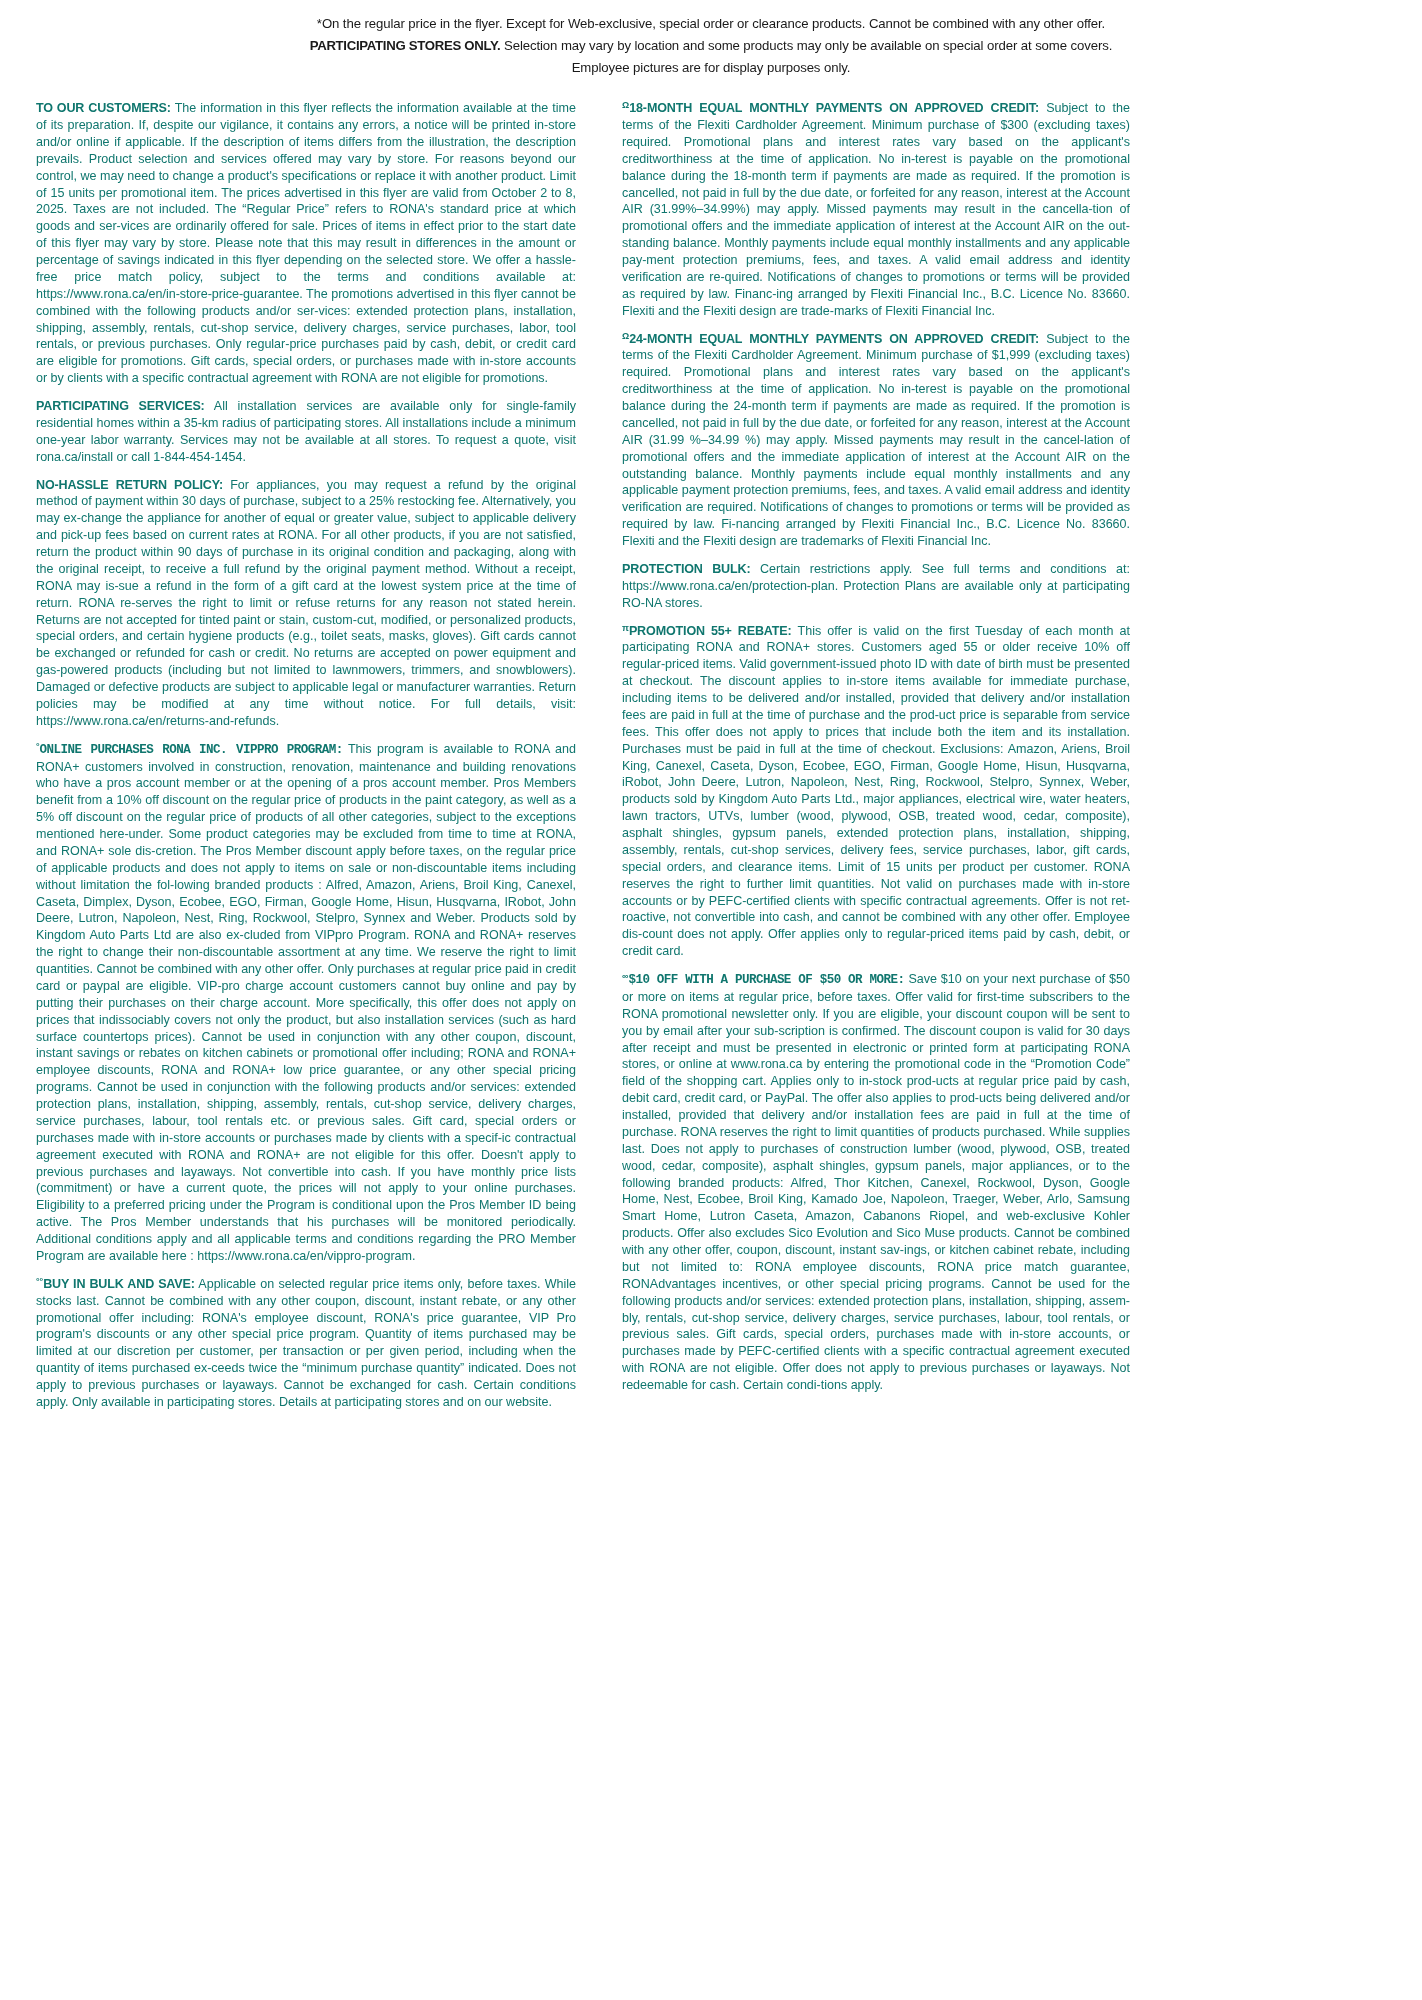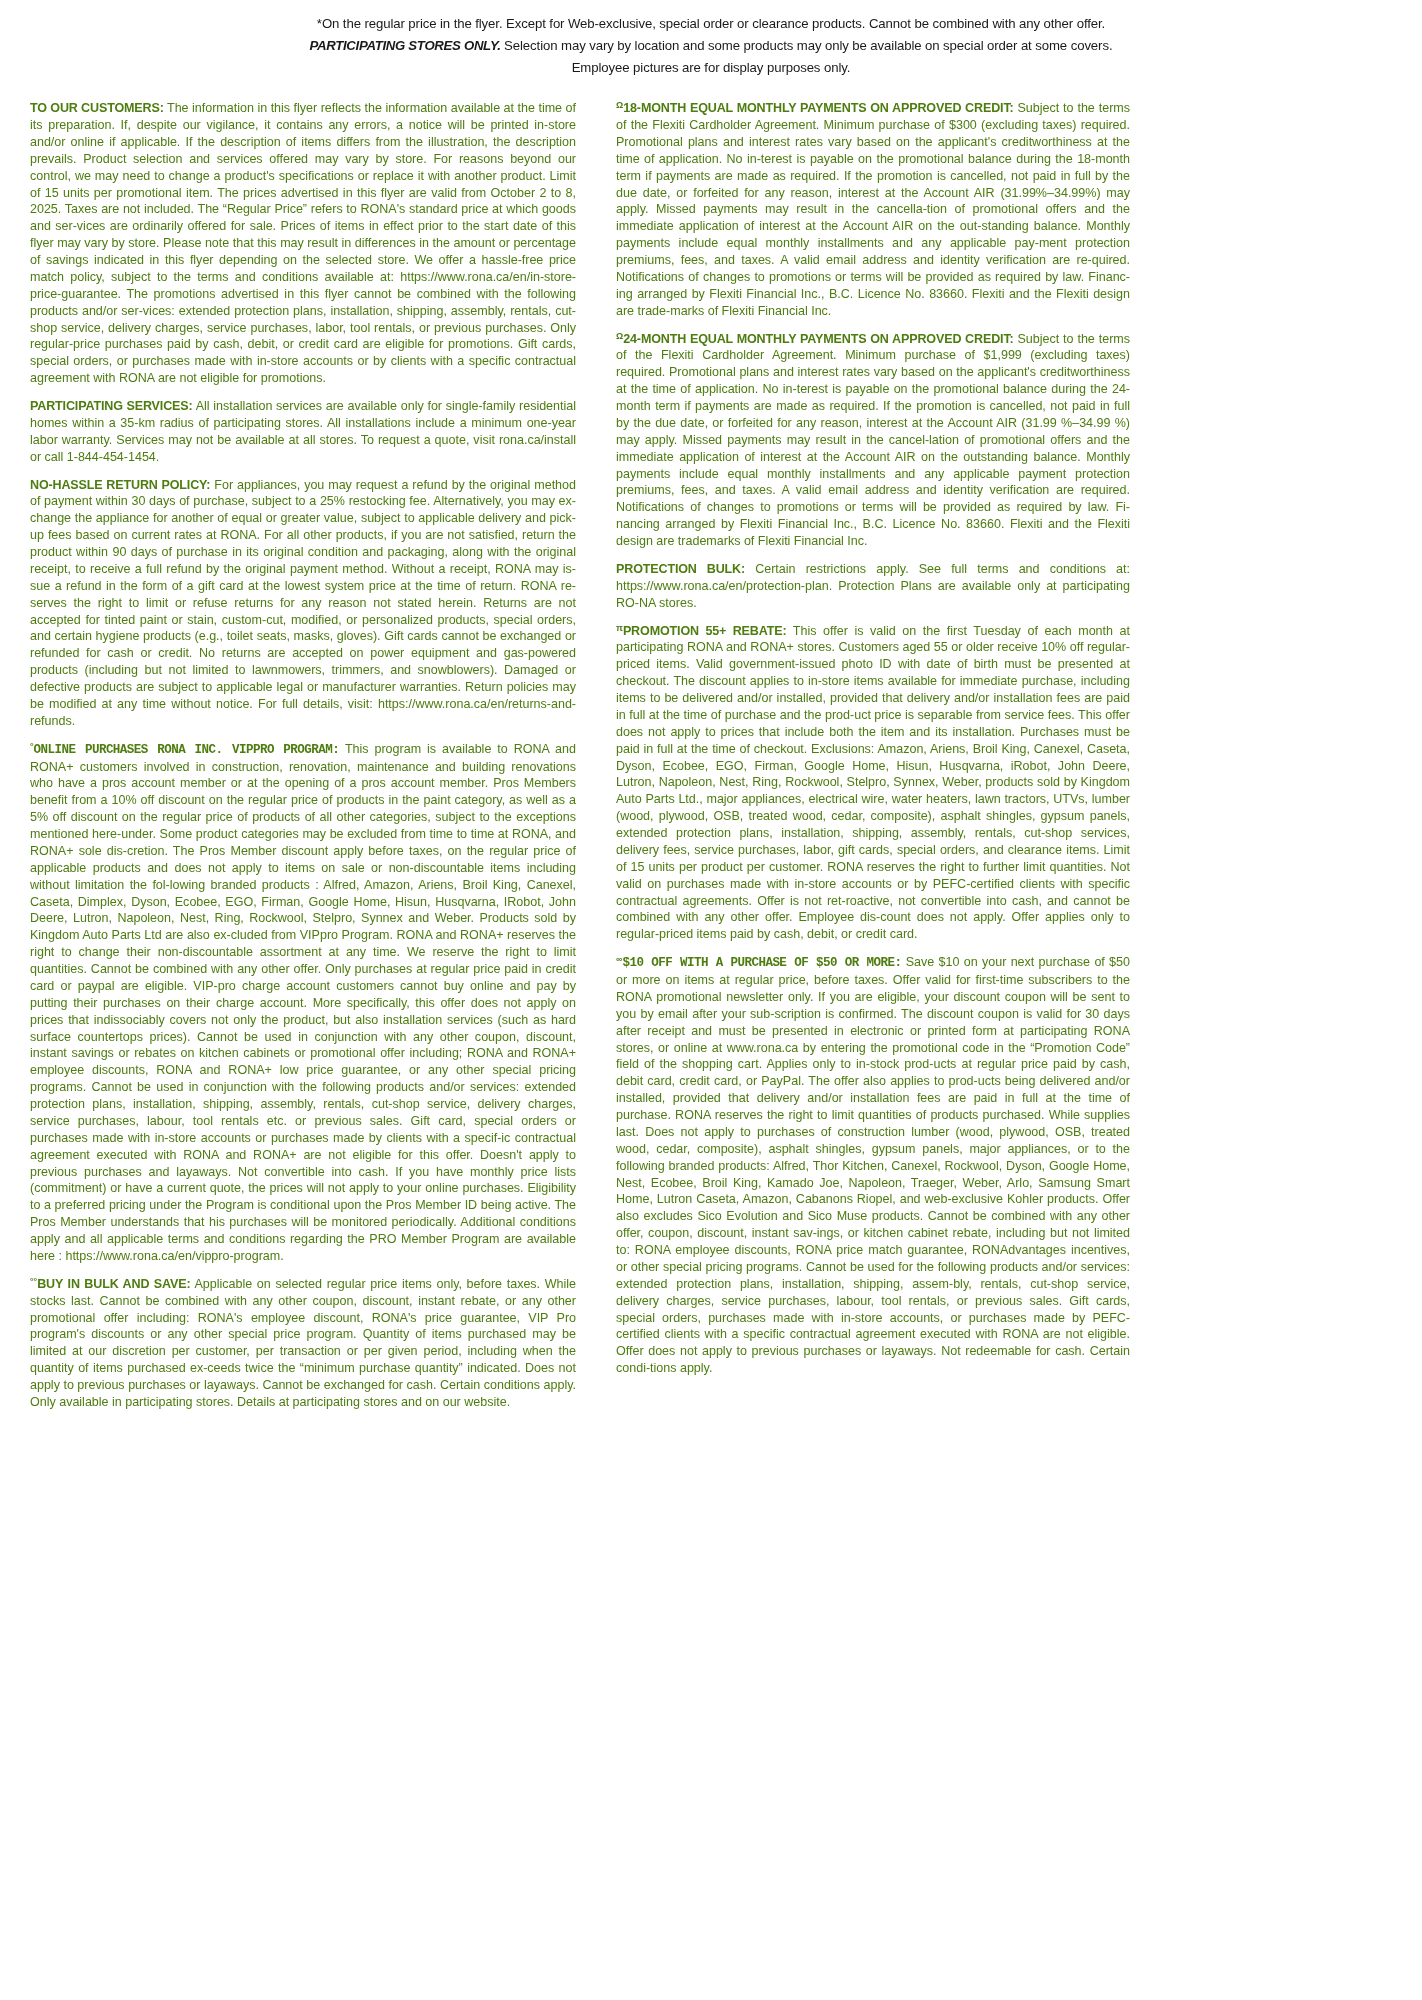--- a/index.html
+++ b/index.html
@@ -28,41 +28,41 @@
   .disclaimer {
     text-align: center;
     font-size: 13.2px;
     line-height: 1.52;
     color: #1a1a1a;
     margin: 0 auto 22px auto;
     width: 1050px;
     letter-spacing: -0.1px;
   }
   .disclaimer p { margin: 0 0 2px 0; }
-  .disclaimer b { font-weight: 700; letter-spacing: -0.3px; font-style: italic; }
+  .disclaimer b { font-weight: 700; letter-spacing: -0.3px; }
 
   
   .columns {
     display: flex;
     gap: 34px;
     align-items: flex-start;
   }
   .col {
     width: 552px;
     flex: 0 0 552px;
   }
   .col.right { width: 520px; flex: 0 0 520px; }
 
   .sec {
-    margin: 0 0 11px 6px;
+    margin: 0 0 11px 12px;
     font-size: 12.55px;
     line-height: 1.345;
     text-align: justify;
     text-justify: inter-word;
-    color: #4d7c0f;
+    color: #0f766e;
     hyphens: none;
     letter-spacing: -0.02px;
   }
   .sec:last-child { margin-bottom: 0; }
   .sec .h {
     font-weight: 700;
     letter-spacing: -0.15px;
   }
   .sec .h.tight {
     letter-spacing: -0.55px;

